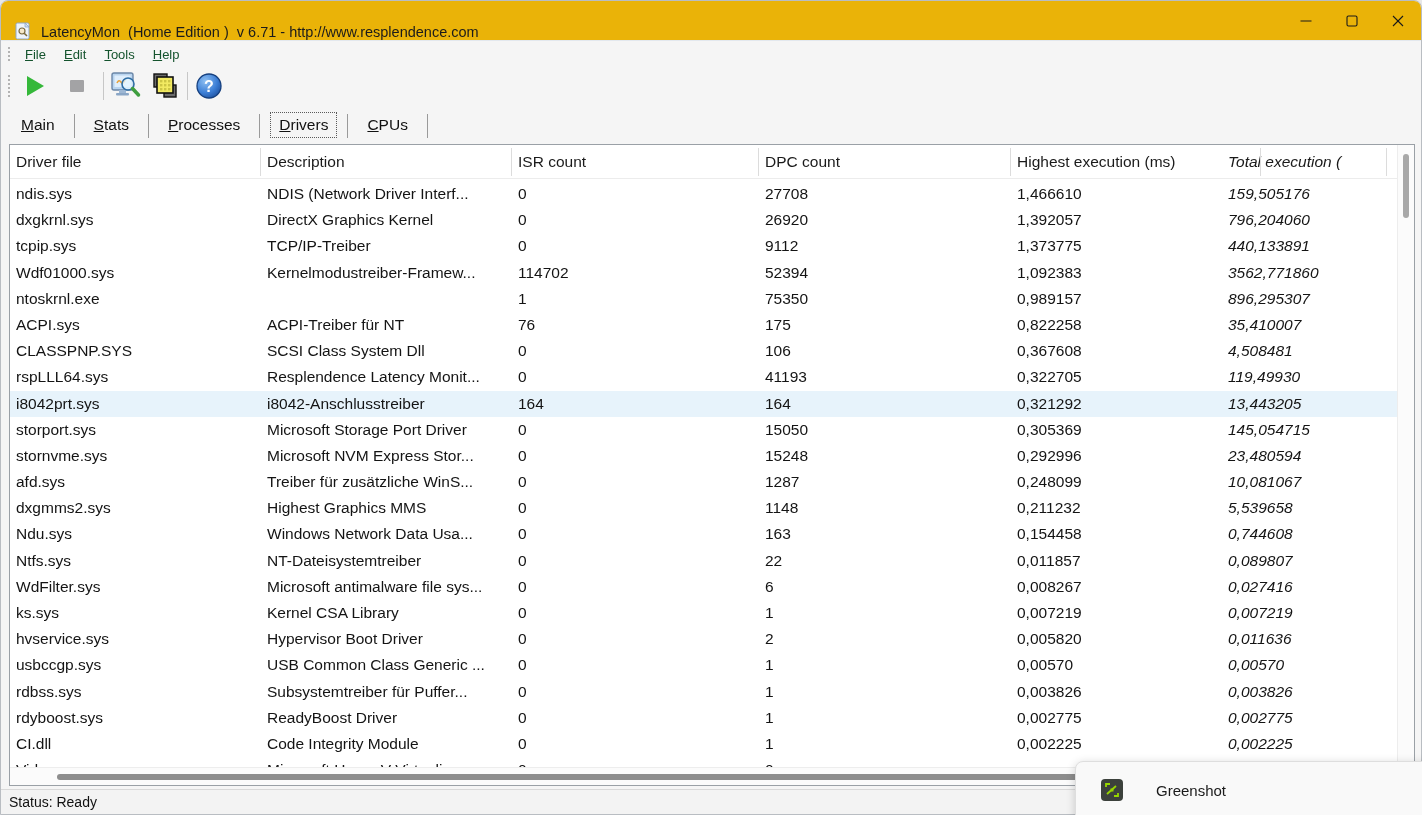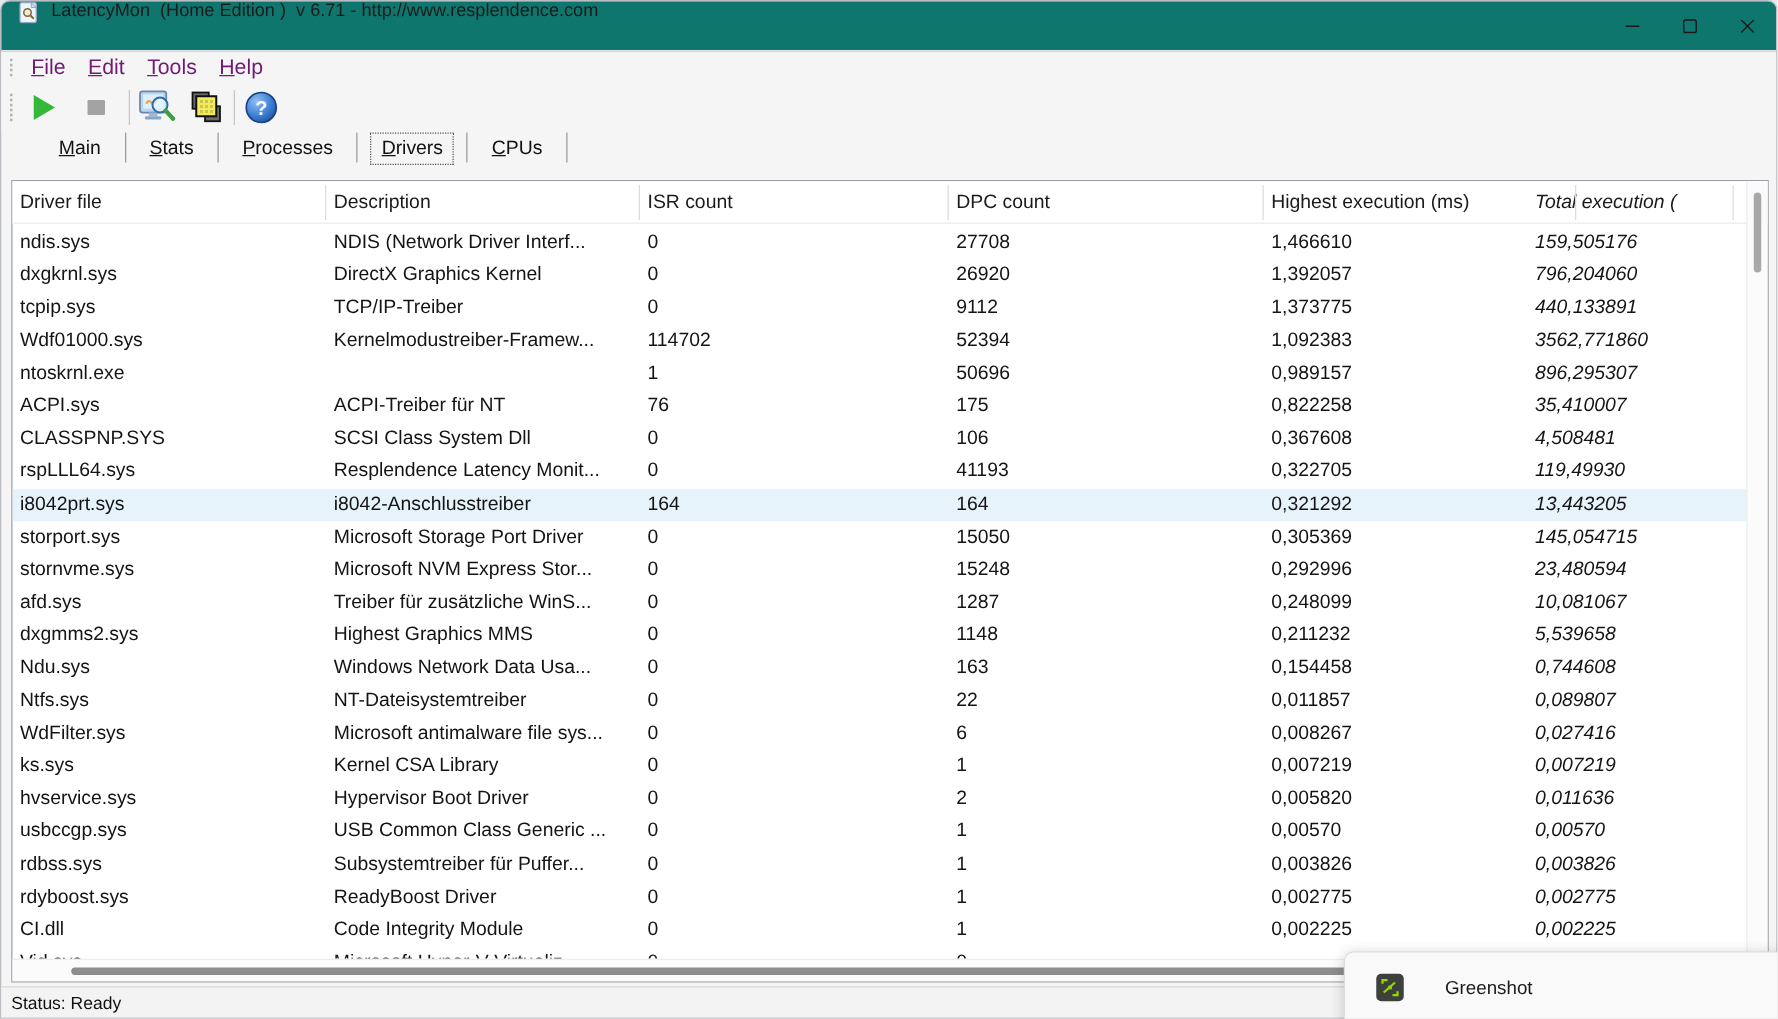--- a/index.html
+++ b/index.html
@@ -2,44 +2,44 @@
 <html><head>
 <meta charset="utf-8">
 <style>
   * { box-sizing: border-box; margin: 0; padding: 0; }
   html,body { width:1422px; height:815px; overflow:hidden; }
   body { font-family:"Liberation Sans", sans-serif; background:#e8e8e8; position:relative; }
 
   .window { position:absolute; inset:0; background:#f5f5f5; border:1px solid #b9bdc2; border-radius:8px 8px 0 0; overflow:hidden; }
 
   
-  .titlebar { position:absolute; left:0; top:0; right:0; height:40px; background:#0f766e; display:flex; align-items:flex-start; border-bottom:1px solid #e3e8ee; }
+  .titlebar { position:absolute; left:0; top:0; right:0; height:40px; background:#eab308; display:flex; align-items:flex-end; border-bottom:1px solid #e3e8ee; }
   .app-icon { width:18px; height:18px; margin-left:13px; flex:0 0 auto; }
   .title-text { margin-left:9px; font-size:14.5px; color:#1b1b1b; white-space:pre; }
   .win-controls { position:absolute; right:0; top:0; height:40px; display:flex; }
   .win-btn { width:46px; height:40px; display:flex; align-items:center; justify-content:center; }
   .win-btn svg { display:block; }
 
   
   .menubar { position:absolute; left:0; top:41px; right:0; height:24px; background:#f5f5f5; display:flex; align-items:center; }
   .gripper { border-left:2px dotted #b3b3b3; height:14px; margin-left:7px; }
-  .menu-item { font-size:17px; color:#701a75; padding:2px 9px; }
+  .menu-item { font-size:13px; color:#14532d; padding:2px 9px; }
   .menu-item:first-of-type { margin-left:6px; }
   u { text-decoration:underline; }
 
   
   .toolbar { position:absolute; left:0; top:65px; right:0; height:40px; background:#f5f5f5; display:flex; align-items:center; }
   .toolbar .gripper { height:22px; }
   .tb-btn { display:flex; align-items:center; justify-content:center; width:34px; height:32px; }
   .tb-sep { width:1px; height:28px; background:#c7c7c7; margin:0 4px; }
   .play-tri { width:0; height:0; border-left:17px solid #35b83a; border-top:10px solid transparent; border-bottom:10px solid transparent; }
   .stop-sq { width:14px; height:12px; background:#a3a3a5; border-radius:1px; }
 
   
-  .tabbar { position:absolute; left:0; top:105px; right:0; height:32px; display:flex; align-items:flex-start;padding-left:26px; }
+  .tabbar { position:absolute; left:0; top:105px; right:0; height:32px; display:flex; align-items:flex-end; }
   .tab { font-size:15.5px; color:#111; padding:3px 8px; margin:0 10px; border:1px solid transparent; }
   .tab.active { border:1px dotted #5a5a5a; }
   .tab:first-child { margin-left:11px; }
   .tab-sep { width:1px; height:24px; background:#9a9a9a; }
 
   
   .table { position:absolute; left:8px; top:143px; width:1406px; height:642px; background:#fff; border:1px solid #9aa0a6; }
   .thead { position:absolute; left:0; top:0; right:0; height:34px; background:#fff; border-bottom:1px solid #ececec; }
   .hcell { position:absolute; top:0; height:34px; line-height:34px; font-size:15.5px; color:#1a1a1a; white-space:nowrap; overflow:hidden; }
   .hsep { position:absolute; top:3px; height:28px; width:1px; background:#dcdcdc; }
@@ -224,21 +224,21 @@
     <span class="cell c0">Wdf01000.sys</span>
     <span class="cell c1">Kernelmodustreiber-Framew...</span>
     <span class="cell c2">114702</span>
     <span class="cell c3">52394</span>
     <span class="cell c4">1,092383</span>
     <span class="cell c5">3562,771860</span>
   </div>
         <div class="trow">
     <span class="cell c0">ntoskrnl.exe</span>
     <span class="cell c2">1</span>
-    <span class="cell c3">50696</span>
+    <span class="cell c3">75350</span>
     <span class="cell c4">0,989157</span>
     <span class="cell c5">896,295307</span>
   </div>
         <div class="trow">
     <span class="cell c0">ACPI.sys</span>
     <span class="cell c1">ACPI-Treiber für NT</span>
     <span class="cell c2">76</span>
     <span class="cell c3">175</span>
     <span class="cell c4">0,822258</span>
     <span class="cell c5">35,410007</span>

